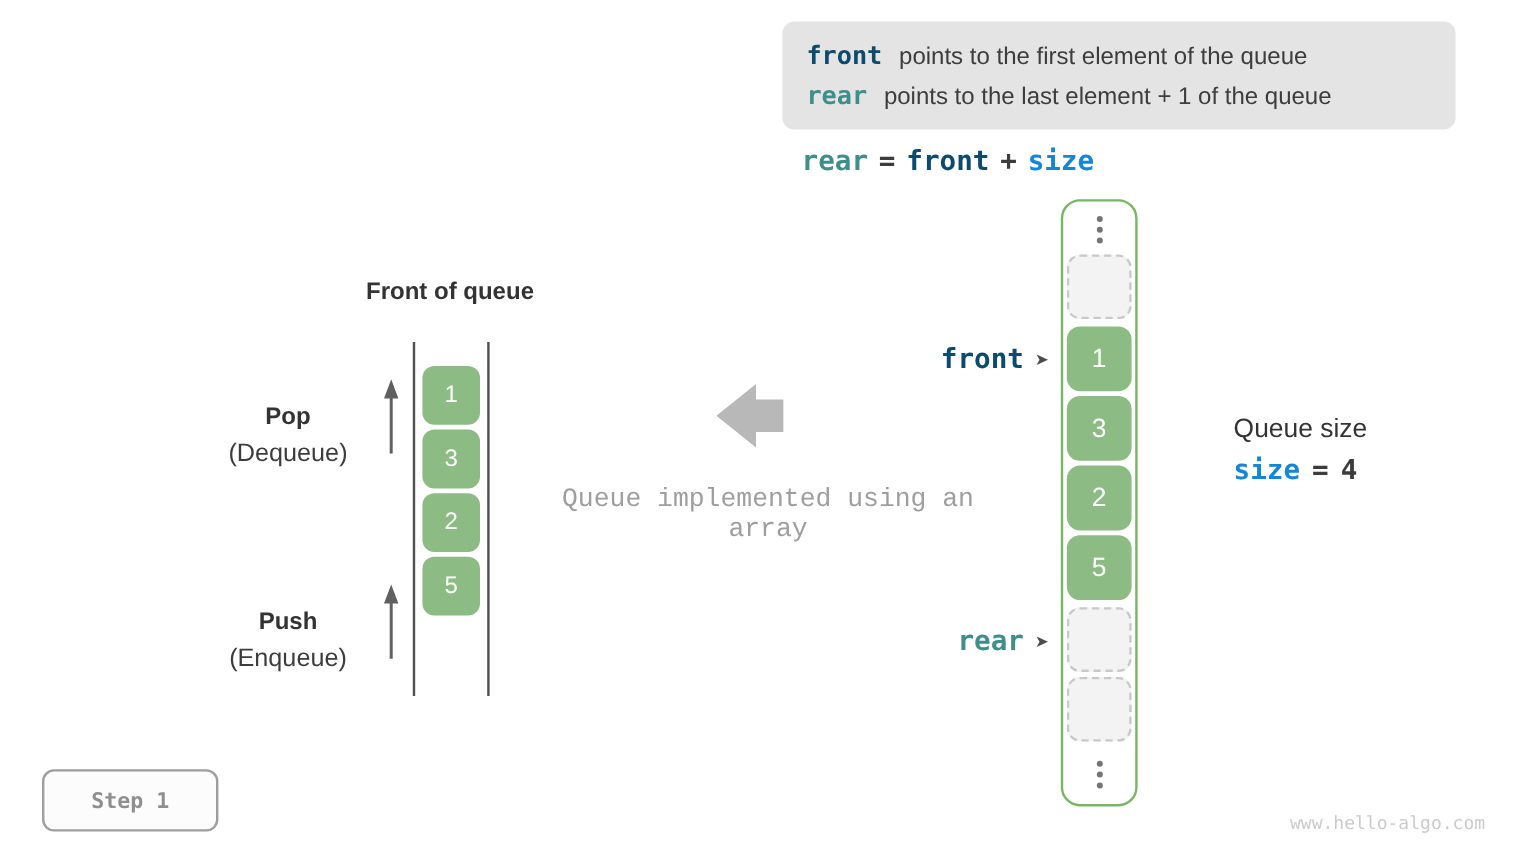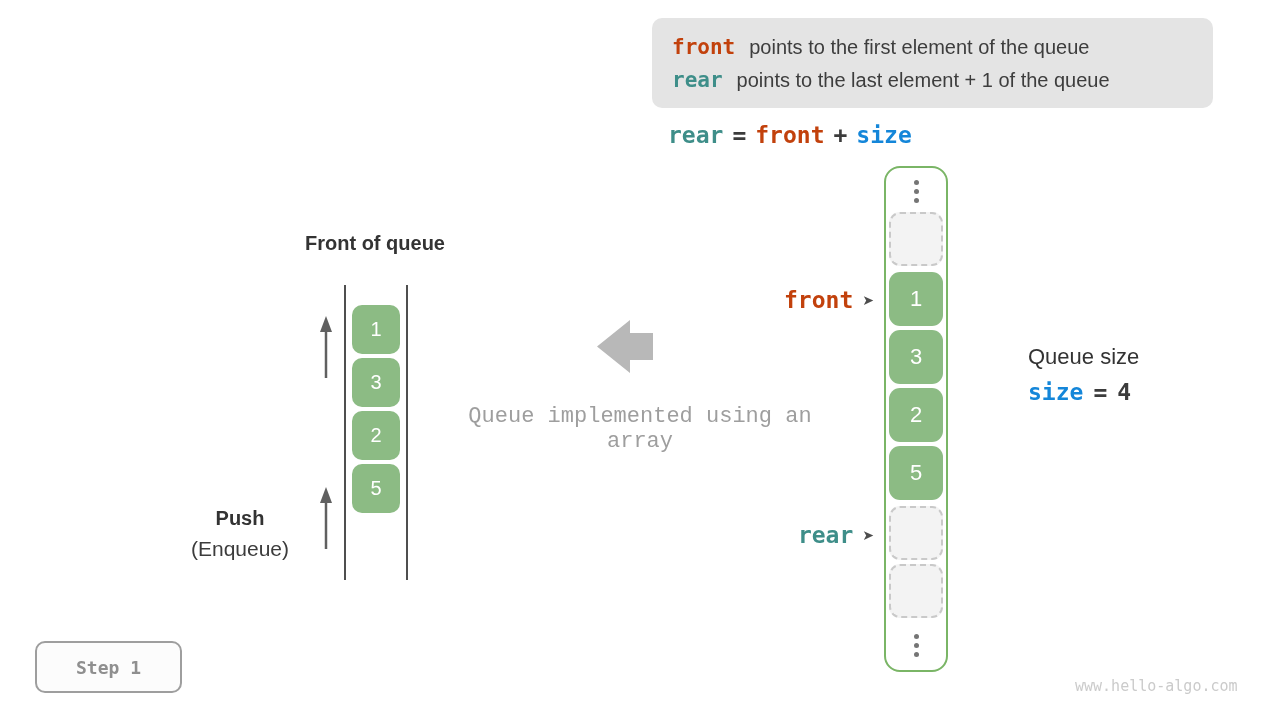--- a/index.html
+++ b/index.html
@@ -8,21 +8,21 @@
     position: relative;
     width: 1280px;
     height: 720px;
     background: #ffffff;
     overflow: hidden;
     font-family: "Liberation Sans", sans-serif;
     color: #3c3c3c;
   }
   .abs { position: absolute; }
   .mono { font-family: "DejaVu Sans Mono", monospace; font-weight: bold; }
-  .orange { color: #c2410c; }
+  .orange { color: #0c4a6e; }
   .teal   { color: #3E8E89; }
   .blue   { color: #1486D9; }
   .dark   { color: #3c3c3c; }
 
   
   .info-box {
     left: 652px; top: 18px; width: 561px; height: 90px;
     background: #e4e4e4; border-radius: 10px;
     display: flex; flex-direction: column; justify-content: center;
     gap: 9px; padding-left: 20px;
@@ -117,20 +117,24 @@
   <div class="abs qlabel front-of-queue">Front of queue</div>
 
   <div class="abs vline l"></div>
   <div class="abs vline r"></div>
 
   <div class="abs qbox" style="top:305px">1</div>
   <div class="abs qbox" style="top:358px">3</div>
   <div class="abs qbox" style="top:411px">2</div>
   <div class="abs qbox" style="top:464px">5</div>
 
+  <div class="abs op-label" style="top:336px">
+    <div class="op">Pop</div>
+    <div class="sub">(Dequeue)</div>
+  </div>
   <div class="abs op-label" style="top:507px">
     <div class="op">Push</div>
     <div class="sub">(Enqueue)</div>
   </div>
 
   <svg class="abs" style="left:316px; top:316px" width="20" height="64">
     <polygon points="10,0 4,16 16,16" fill="#606060"></polygon>
     <line x1="10" y1="12" x2="10" y2="62" stroke="#606060" stroke-width="2.5"></line>
   </svg>
   <svg class="abs" style="left:316px; top:487px" width="20" height="64">

